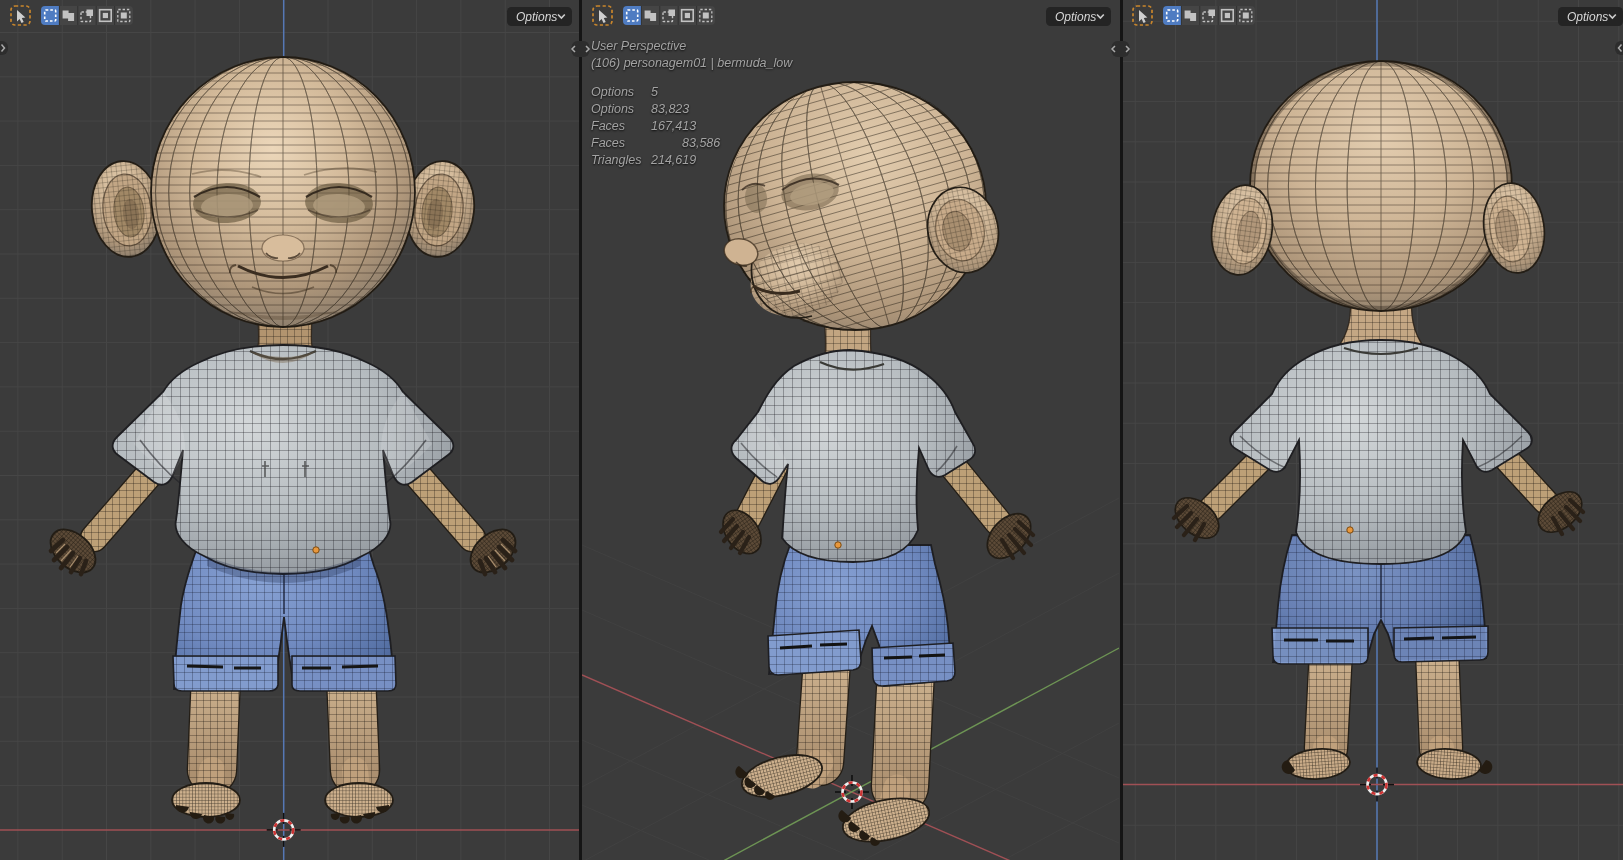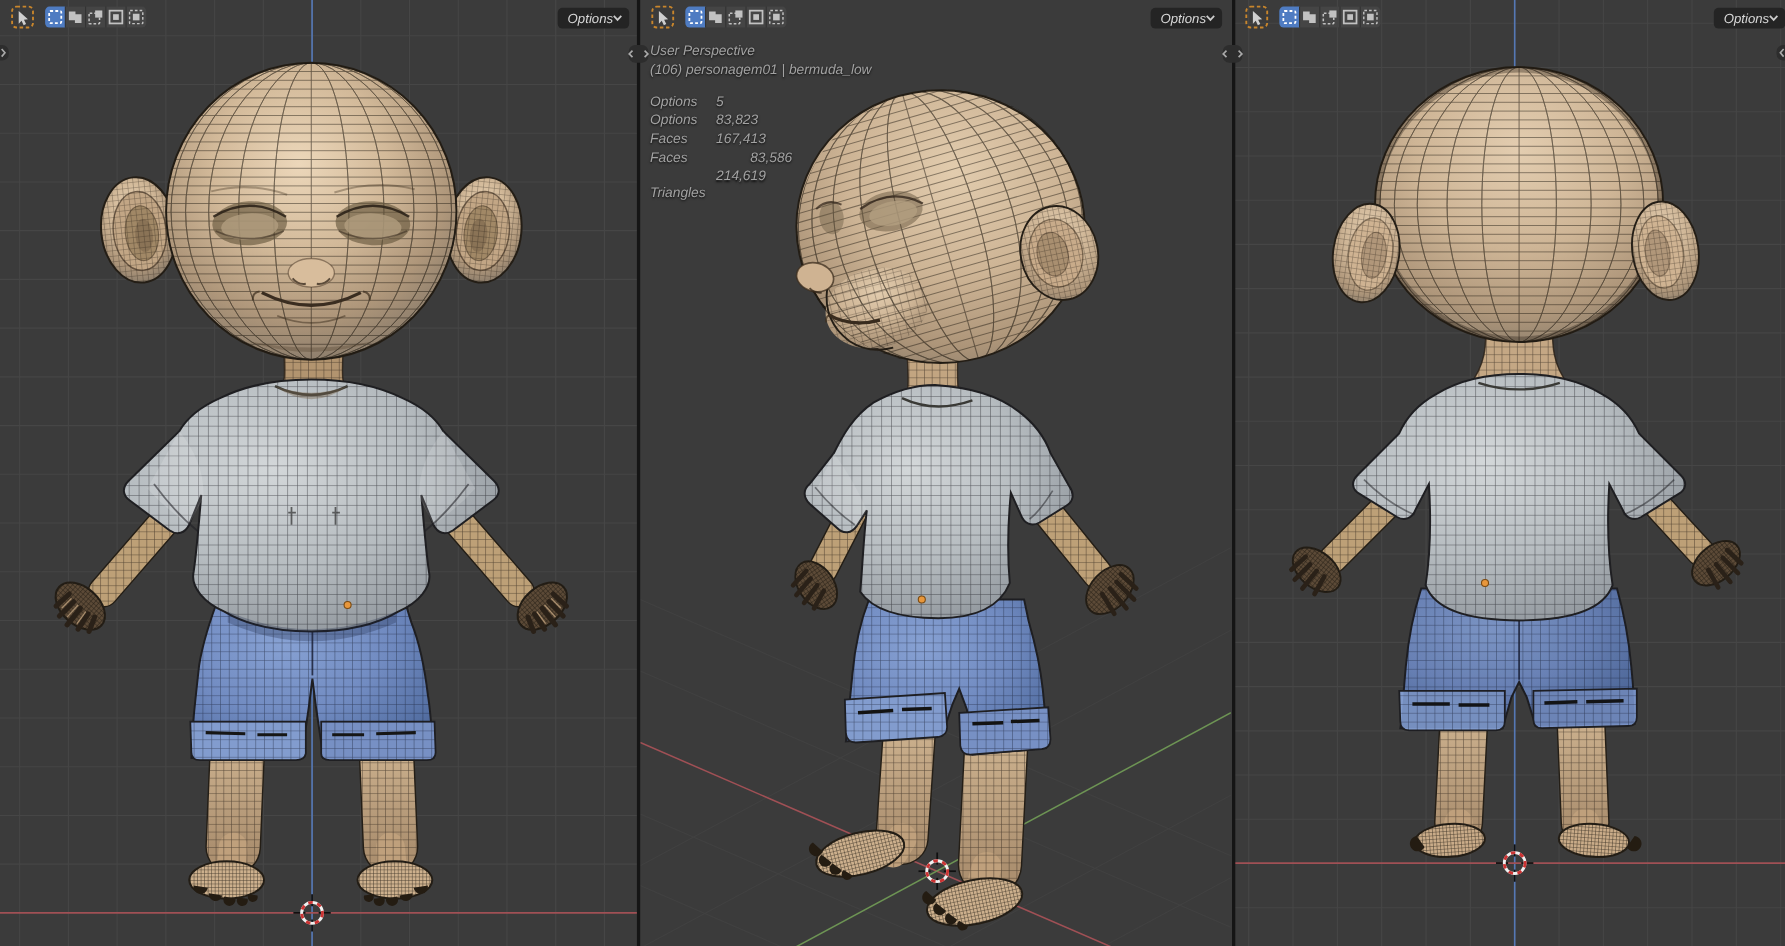--- a/index.html
+++ b/index.html
@@ -616,15 +616,15 @@
 <div class="txt" style="left:591px;top:38px;">User Perspective</div>
     <div class="txt" style="left:591px;top:55px;">(106) personagem01 | bermuda_low</div>
     <div class="txt" style="left:591px;top:84px;">Options</div>
     <div class="txt" style="left:651px;top:84px;">5</div>
     <div class="txt" style="left:591px;top:101px;">Options</div>
     <div class="txt" style="left:651px;top:101px;">83,823</div>
     <div class="txt" style="left:591px;top:118px;">Faces</div>
     <div class="txt" style="left:651px;top:118px;">167,413</div>
     <div class="txt" style="left:591px;top:135px;">Faces</div>
     <div class="txt" style="left:651px;top:135px;margin-left:31px;">83,586</div>
-    <div class="txt" style="left:591px;top:152px;margin-top:15px;">Triangles</div>
+    <div class="txt" style="left:591px;top:152px;">Triangles</div>
     <div class="txt" style="left:651px;top:152px;">214,619</div>
 </div>
 
 </body></html>

